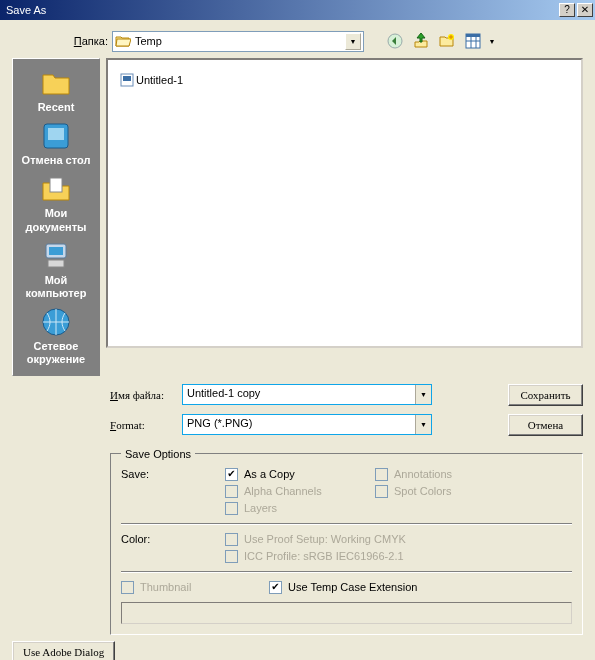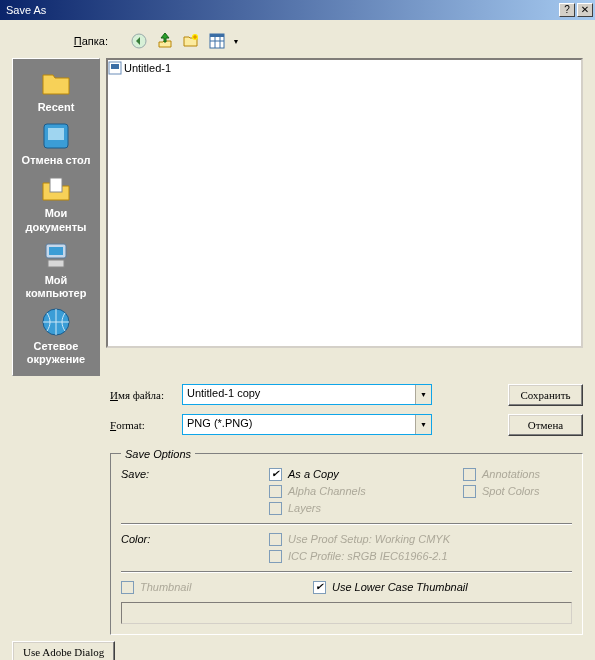--- a/index.html
+++ b/index.html
@@ -20,36 +20,36 @@
 
 .navicons { display: flex; gap: 4px; margin-left: 16px; align-items: center; }
 .navicons .ni { width: 22px; height: 22px; display: flex; align-items: center; justify-content: center; }
 .navicons .dd { width: 8px; font-size: 7px; color: #000; text-align: center; }
 
 .midrow { display: flex; gap: 6px; }
 .places { background: #808080; border: 1px solid #808080; border-top-color: #fff; border-left-color: #fff; width: 88px; display: flex; flex-direction: column; align-items: center; padding: 8px 0; gap: 6px; }
 .places .pitem { width: 80px; display: flex; flex-direction: column; align-items: center; color: #fff; text-align: center; line-height: 1.2; font-weight: bold; }
 .places .picon { width: 32px; height: 32px; margin-bottom: 2px; }
 
-.filelist { flex: 1; background: #fff; border: 2px inset #d4d0c8; height: 290px; padding: 0; }
+.filelist { flex: 1; background: #fff; border: 2px inset #d4d0c8; height: 290px; padding: 12px; }
 .fileitem { display: flex; align-items: center; gap: 2px; height: 16px; }
 .fileitem .ficon { width: 14px; height: 14px; }
 
 .fieldrow { display: flex; align-items: center; gap: 8px; margin-left: 98px; margin-top: 2px; }
 .fieldrow > span { width: 64px; font-family: Liberation Serif, serif; }
 .combo { display: flex; border: 1px solid #0ea5e9; background: #fff; height: 21px; width: 250px; }
 .combo .ctxt { flex: 1; padding: 2px 4px; }
 .combo .cbtn { width: 16px; background: #ece9d8; border-left: 1px solid #aca899; display: flex; align-items: center; justify-content: center; font-size: 7px; }
 
 .dbtn { margin-left: auto; width: 75px; height: 22px; background: #ece9d8; border: 1px solid #404040; border-top-color: #fff; border-left-color: #fff; box-shadow: inset -1px -1px 0 #808080, inset 1px 1px 0 #d4d0c8; font: 11px Tahoma; }
 
-fieldset { border: 1px solid #fff; border-top-color: #808080; border-left-color: #808080; margin: 6px 0 0 98px; padding: 6px 10px 10px 10px; font-style: italic; }
+fieldset { border: 1px solid #fff; border-top-color: #808080; border-left-color: #808080; margin: 6px 0 0 98px; padding: 6px 10px 10px 10px; }
 legend { padding: 0 4px; }
 
-.optrow { display: flex; align-items: flex-start; margin: 2px 0; gap: 44px; }
+.optrow { display: flex; align-items: flex-start; margin: 2px 0; }
 .optrow .rlbl { width: 104px; color: #000; }
 .optrow .col1 { width: 150px; display: flex; flex-direction: column; gap: 4px; }
 .optrow .col2 { display: flex; flex-direction: column; gap: 4px; }
 .chk { display: flex; align-items: center; gap: 6px; }
 .chk .box { width: 13px; height: 13px; border: 1px solid #7f9db9; background: #fff; display: flex; align-items: center; justify-content: center; font-size: 10px; line-height: 1; }
 .chk.disabled { color: #aca899; }
 .chk.disabled .box { background: #ece9d8; }
 .sep { border-top: 1px solid #808080; border-bottom: 1px solid #fff; margin: 8px 0; }
 .emptybox { border: 1px inset #d4d0c8; height: 22px; margin-top: 8px; }
 
@@ -64,20 +64,28 @@
 <div class="titlebar">
   <span class="title">Save As</span>
   <div class="tbtn">?</div>
   <div class="tbtn">✕</div>
 </div>
 
 <div class="body">
 
   <div class="toprow">
     <span class="lbl"><span class="u">П</span>апка:</span>
+    <div class="folder-select">
+      <svg class="ficon" viewBox="0 0 16 14">
+          <path d="M1 3h5l1 1h7v8H1z" fill="#fceb9f" stroke="#b8860b"></path>
+          <path d="M2 5h14l-2 7H1z" fill="#fff6c2" stroke="#b8860b"></path>
+        </svg>
+      <span class="ftxt">Temp</span>
+      <div class="fbtn">▼</div>
+    </div>
     <div class="navicons">
       <div class="ni">
           <svg width="16" height="16" viewBox="0 0 16 16">
             <circle cx="8" cy="8" r="7" fill="#d7f0d7" stroke="#9aa"></circle>
             <path d="M9 4l-4 4 4 4z" fill="#3a7e3a"></path>
           </svg>
         </div>
       <div class="ni">
           <svg width="16" height="16" viewBox="0 0 16 16">
             <path d="M2 9h4l1-1h7v6H2z" fill="#fceb9f" stroke="#b8860b"></path>
@@ -219,21 +227,21 @@
 
     <div class="sep"></div>
 
     <div class="optrow">
       <label class="chk disabled" style="width:148px">
           <span class="box"></span>
           <span>Thumbnail</span>
         </label>
       <label class="chk">
           <span class="box">✔</span>
-          <span>Use Lower Case Thumbnail</span>
+          <span>Use Temp Case Extension</span>
         </label>
     </div>
 
     <div class="emptybox"></div>
   </fieldset>
 
 </div>
 
 <div class="bottombar">
   <button class="adobebtn">Use Adobe Dialog</button>

